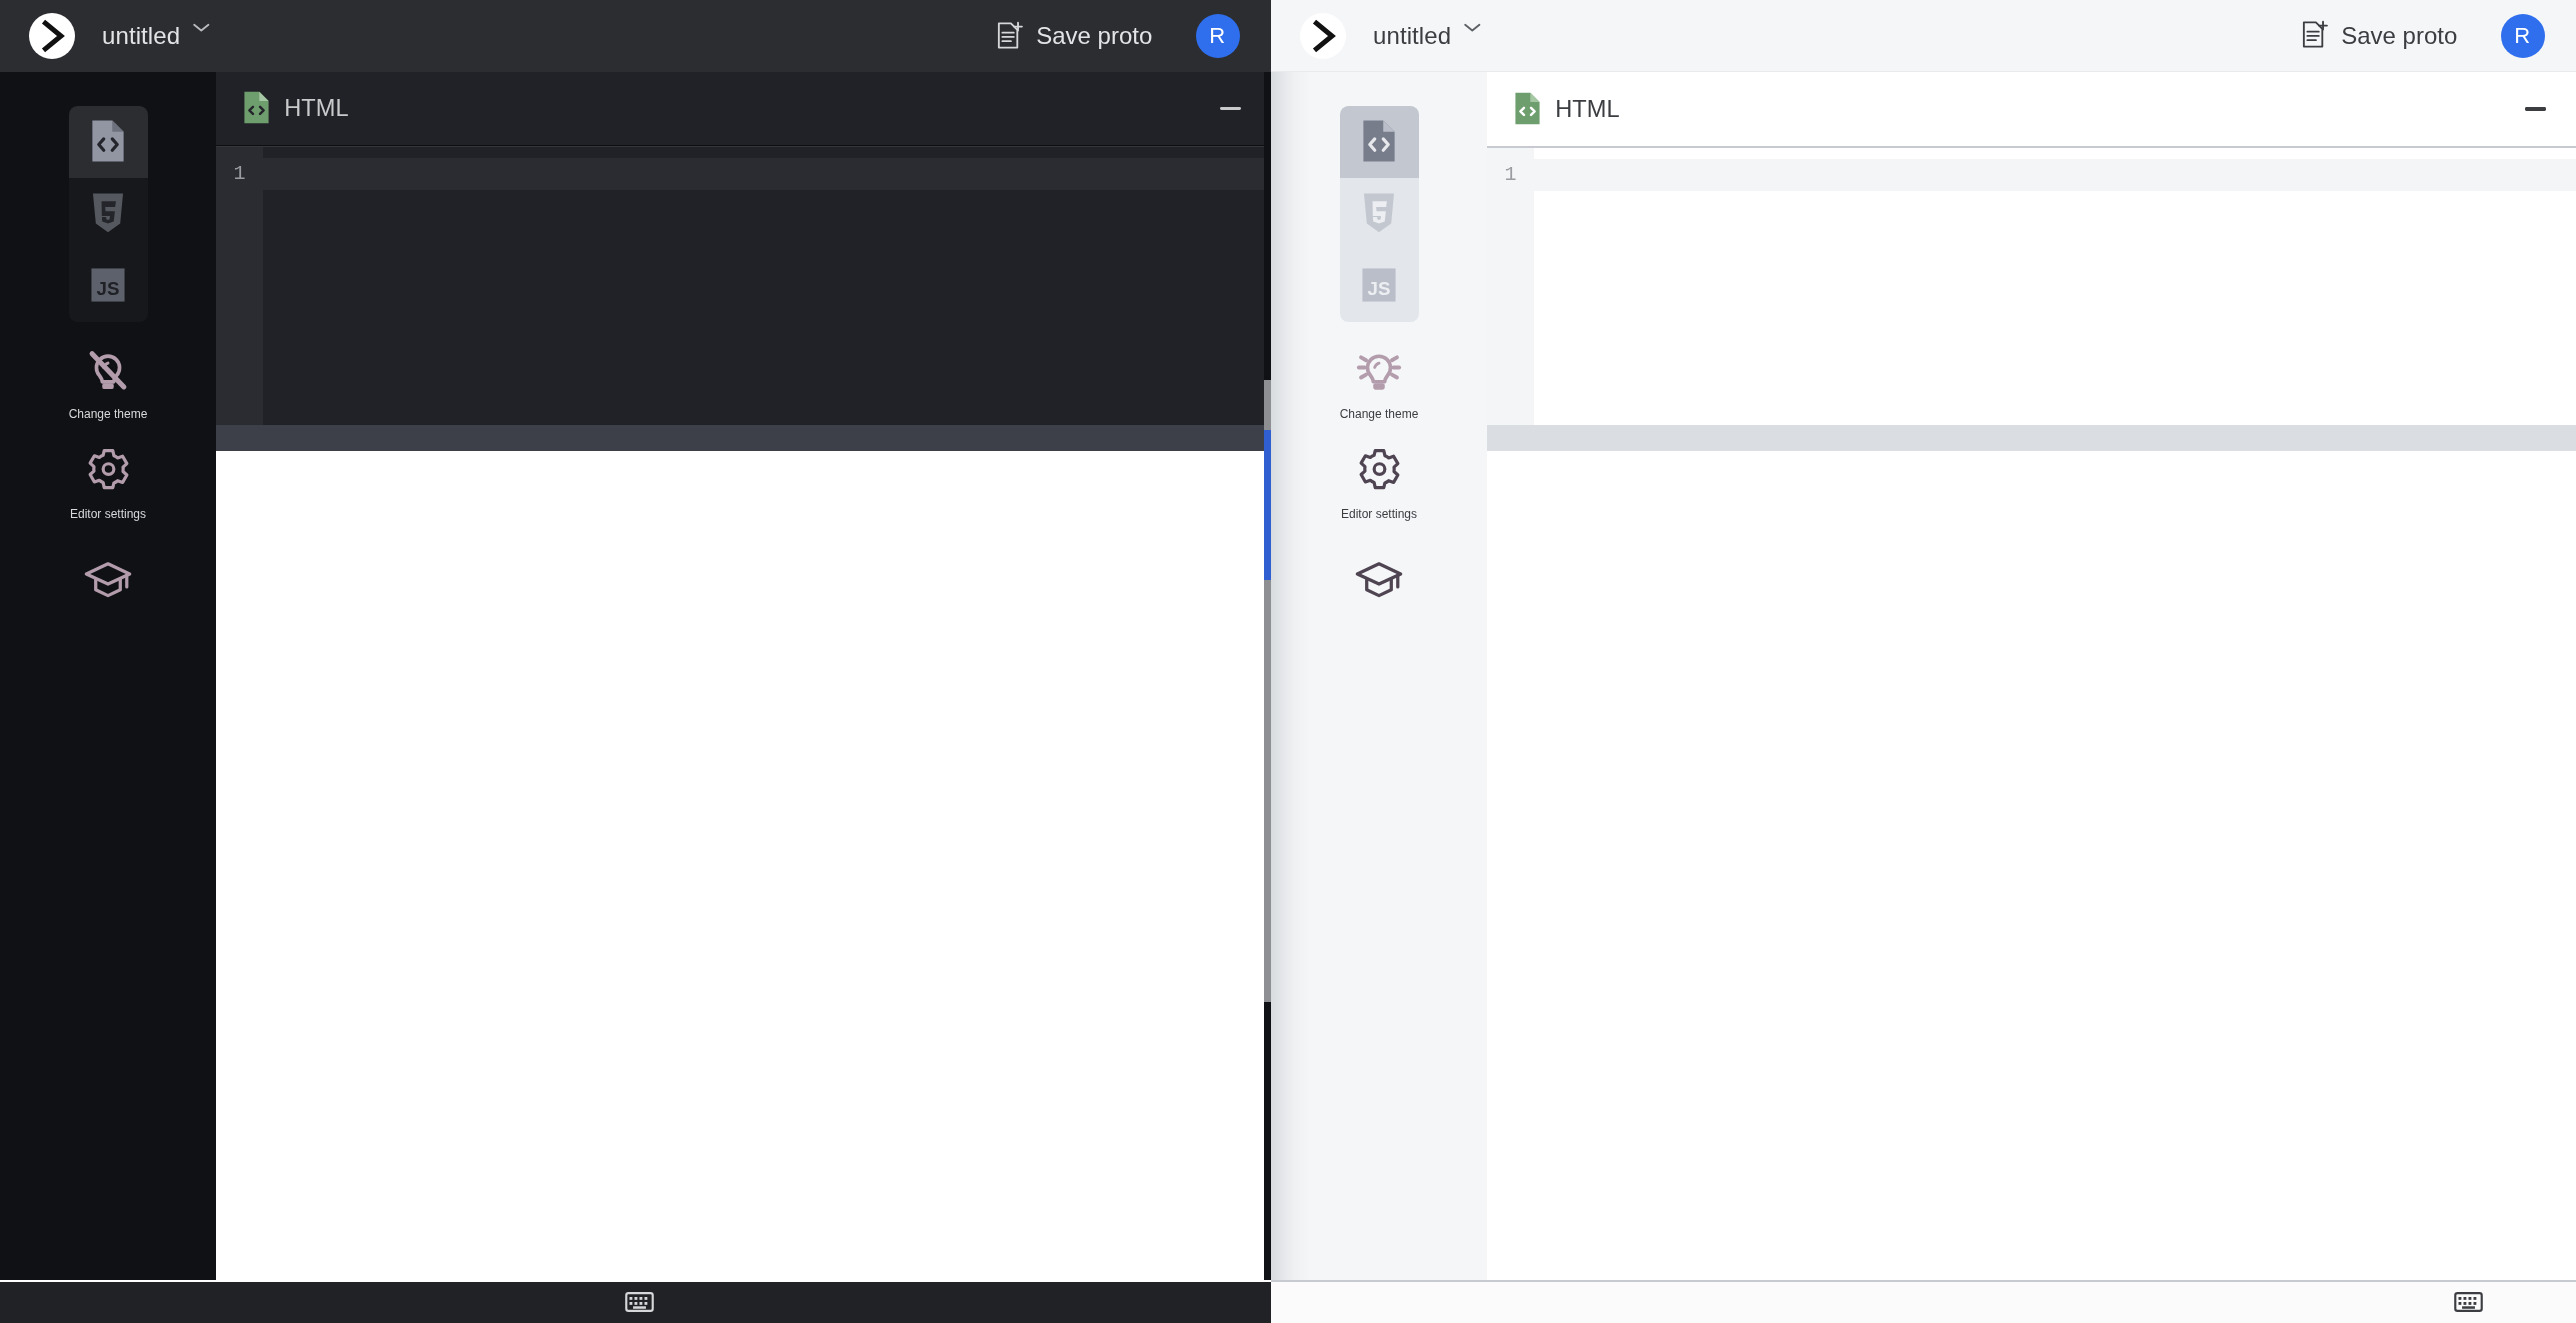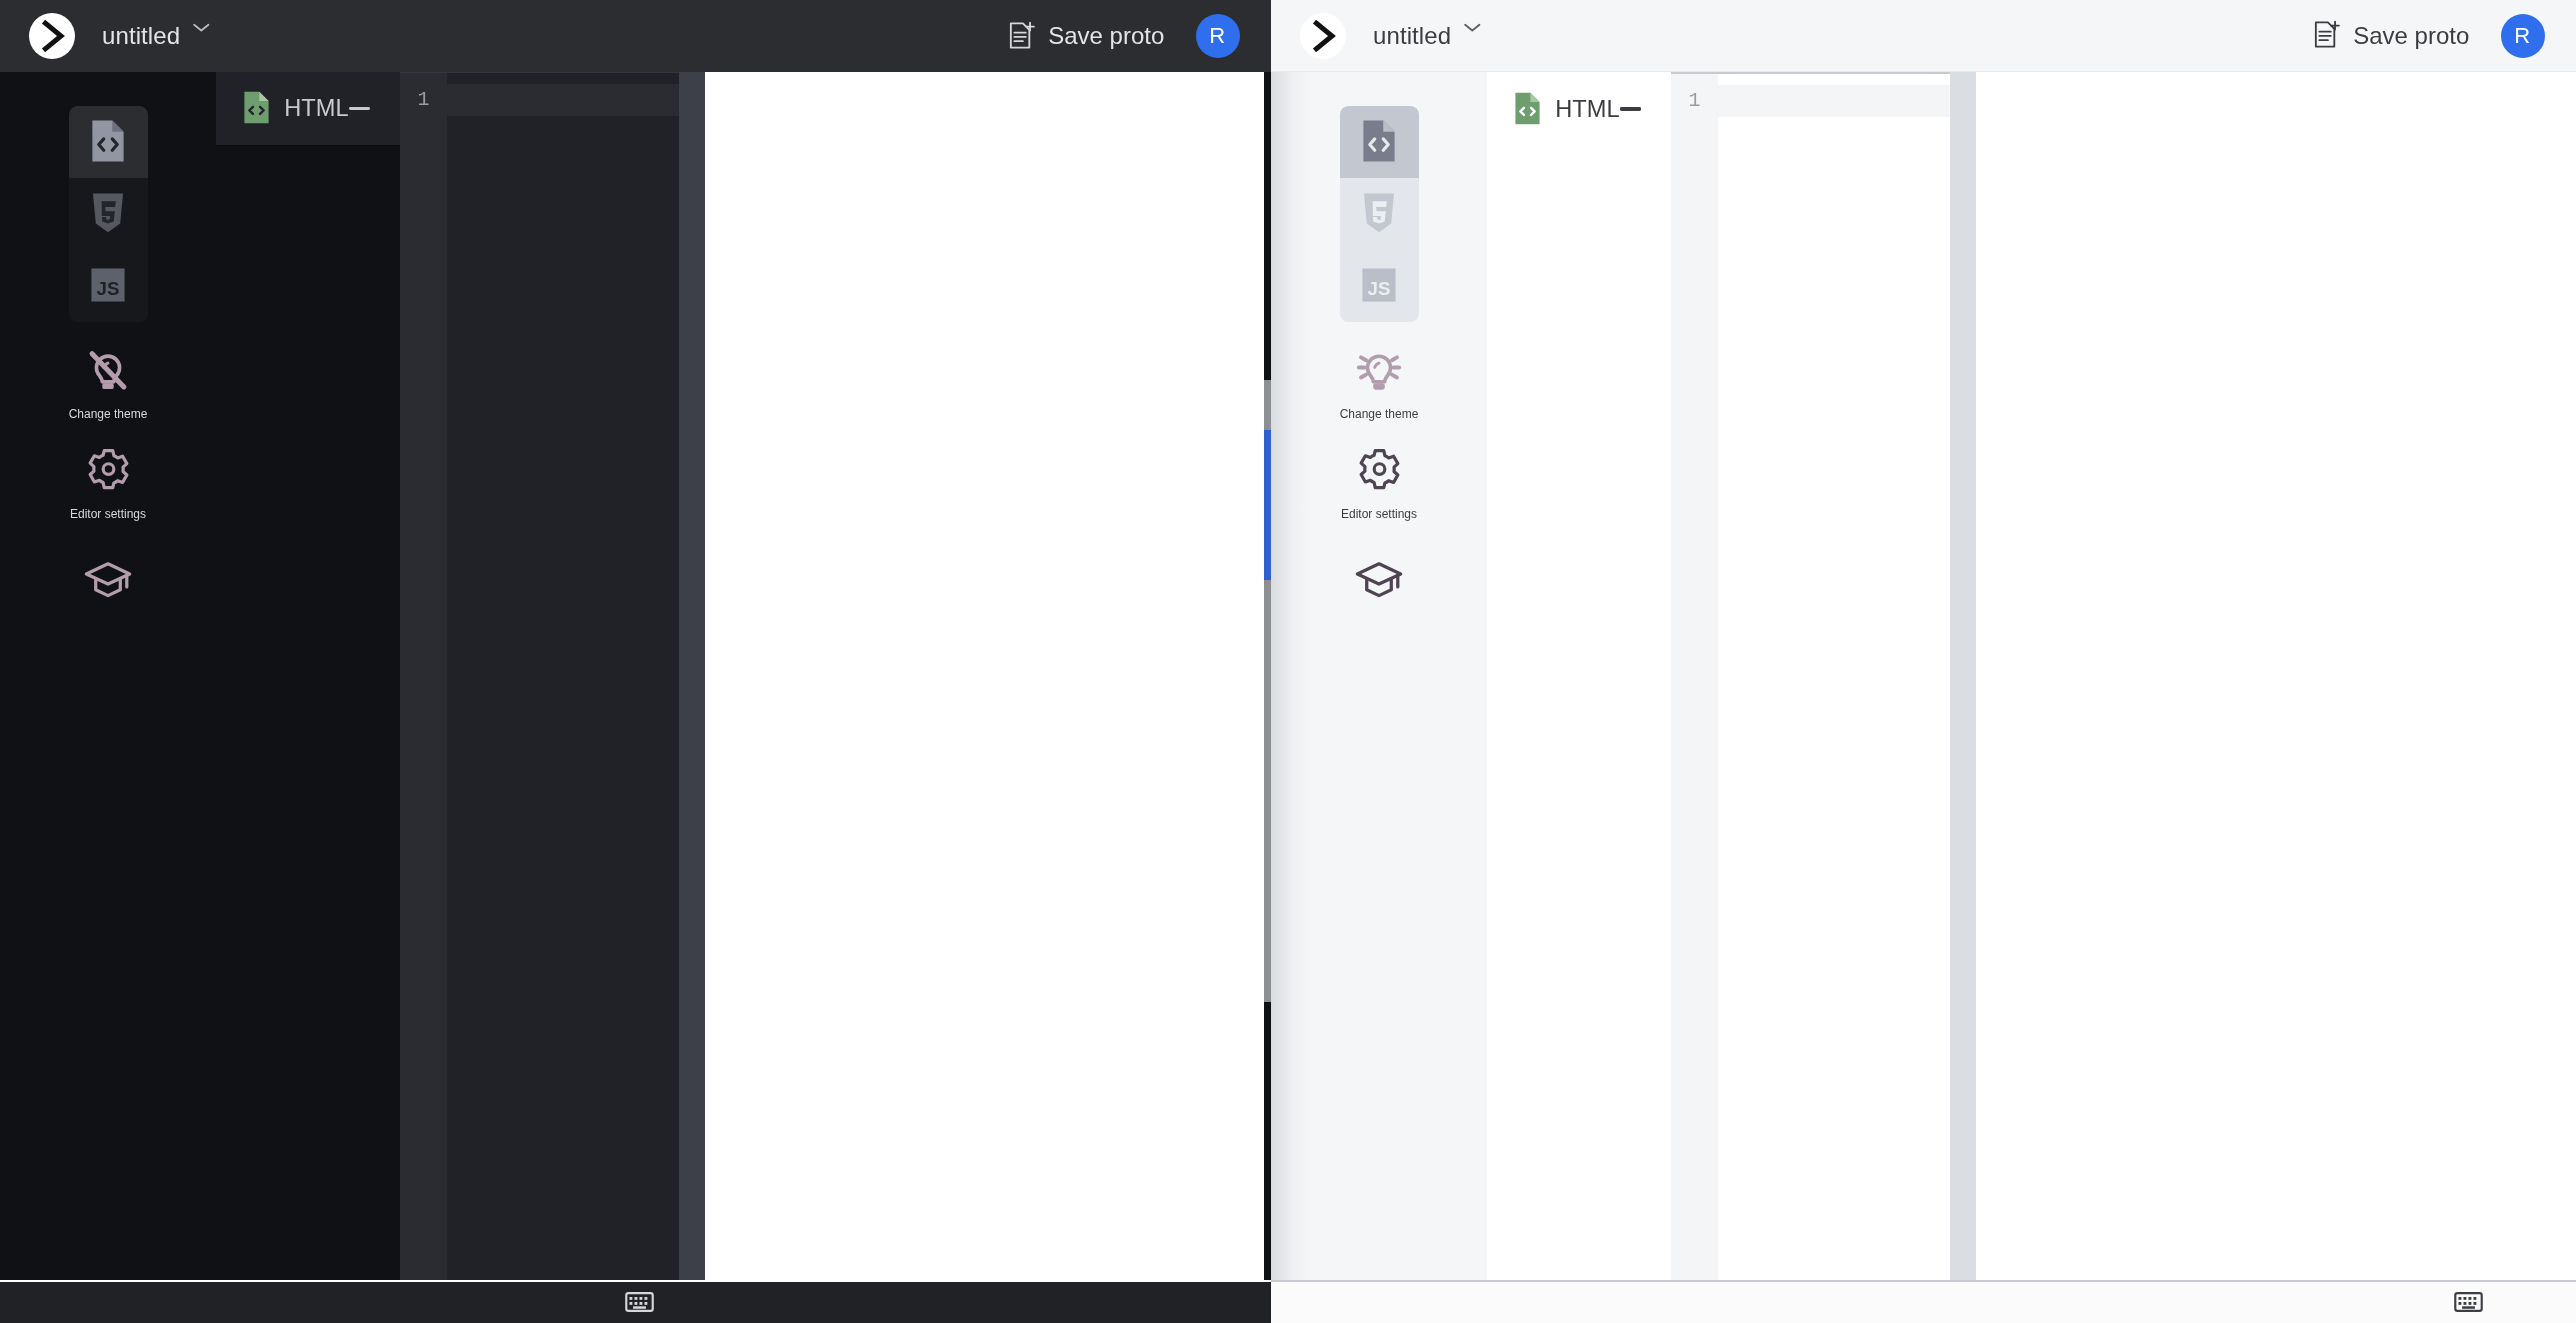--- a/index.html
+++ b/index.html
@@ -27,21 +27,21 @@
     display: flex; align-items: center; justify-content: center; flex: 0 0 46px;
   }
   .logo svg { display: block; }
 
   .doc-title { display: flex; align-items: flex-start; gap: 11.4px; margin-left: 27px; }
   .doc-title .name { font-size: 24px; letter-spacing: 0.1px; }
   .dark  .doc-title .name { color: #e3e4e6; }
   .light .doc-title .name { color: #3b3d40; }
   .chev { display: block; }
 
-  .topbar-right { margin-left: auto; display: flex; align-items: center; gap: 24px; margin-right: 31.5px; }
+  .topbar-right { margin-left: auto; display: flex; align-items: center; gap: 36px; margin-right: 31.5px; }
   .save-btn { display: flex; align-items: center; gap: 13px; cursor: pointer; padding: 4.3px 7.2px; }
   .save-btn .lbl { font-size: 24px; }
   .dark  .save-btn .lbl { color: #e3e4e6; }
   .light .save-btn .lbl { color: #3b3d40; }
   .avatar {
     width: 44px; height: 44px; border-radius: 50%; background: #2f6fed;
     color: #fff; font-size: 22px; display: flex; align-items: center; justify-content: center;
     letter-spacing: 0.4px;
   }
 
@@ -70,21 +70,21 @@
   .light .lang-item.active { background: #c3c8d0; }
 
   .side-action { margin-top: 24px; text-align: center; cursor: pointer; }
   .side-action .ic { height: 50px; display: flex; align-items: center; justify-content: center; }
   .side-action .txt { font-size: 12px; margin-top: 11.4px; }
   .dark  .side-action .txt { color: #d8d9db; }
   .light .side-action .txt { color: #3b3d40; }
   .side-action.no-label { margin-top: 33px; }
 
   
-  .editor-col { flex: 1 1 auto; min-width: 0; display: flex; flex-direction: row; position: relative; }
+  .editor-col { flex: 1 1 auto; min-width: 0; display: flex; flex-direction: column; position: relative; }
 
   .editor-head { height: 74px; flex: 0 0 74px; display: flex; align-items: center; padding: 0 30px 0 27px; }
   .dark  .editor-head { background: #212227; border-bottom: 0.7px solid #0d0e10; }
   .light .editor-head { background: #ffffff; }
   .editor-head .fname { font-size: 23.6px; margin-left: 14.3px; }
   .dark  .editor-head .fname { color: #c9cacc; }
   .light .editor-head .fname { color: #3b3d40; }
   .minimize { margin-left: auto; cursor: pointer; }
   .minimize i { display: block; width: 21.5px; height: 3.6px; border-radius: 1.4px; }
   .dark  .minimize i { background: #c9cacc; }

